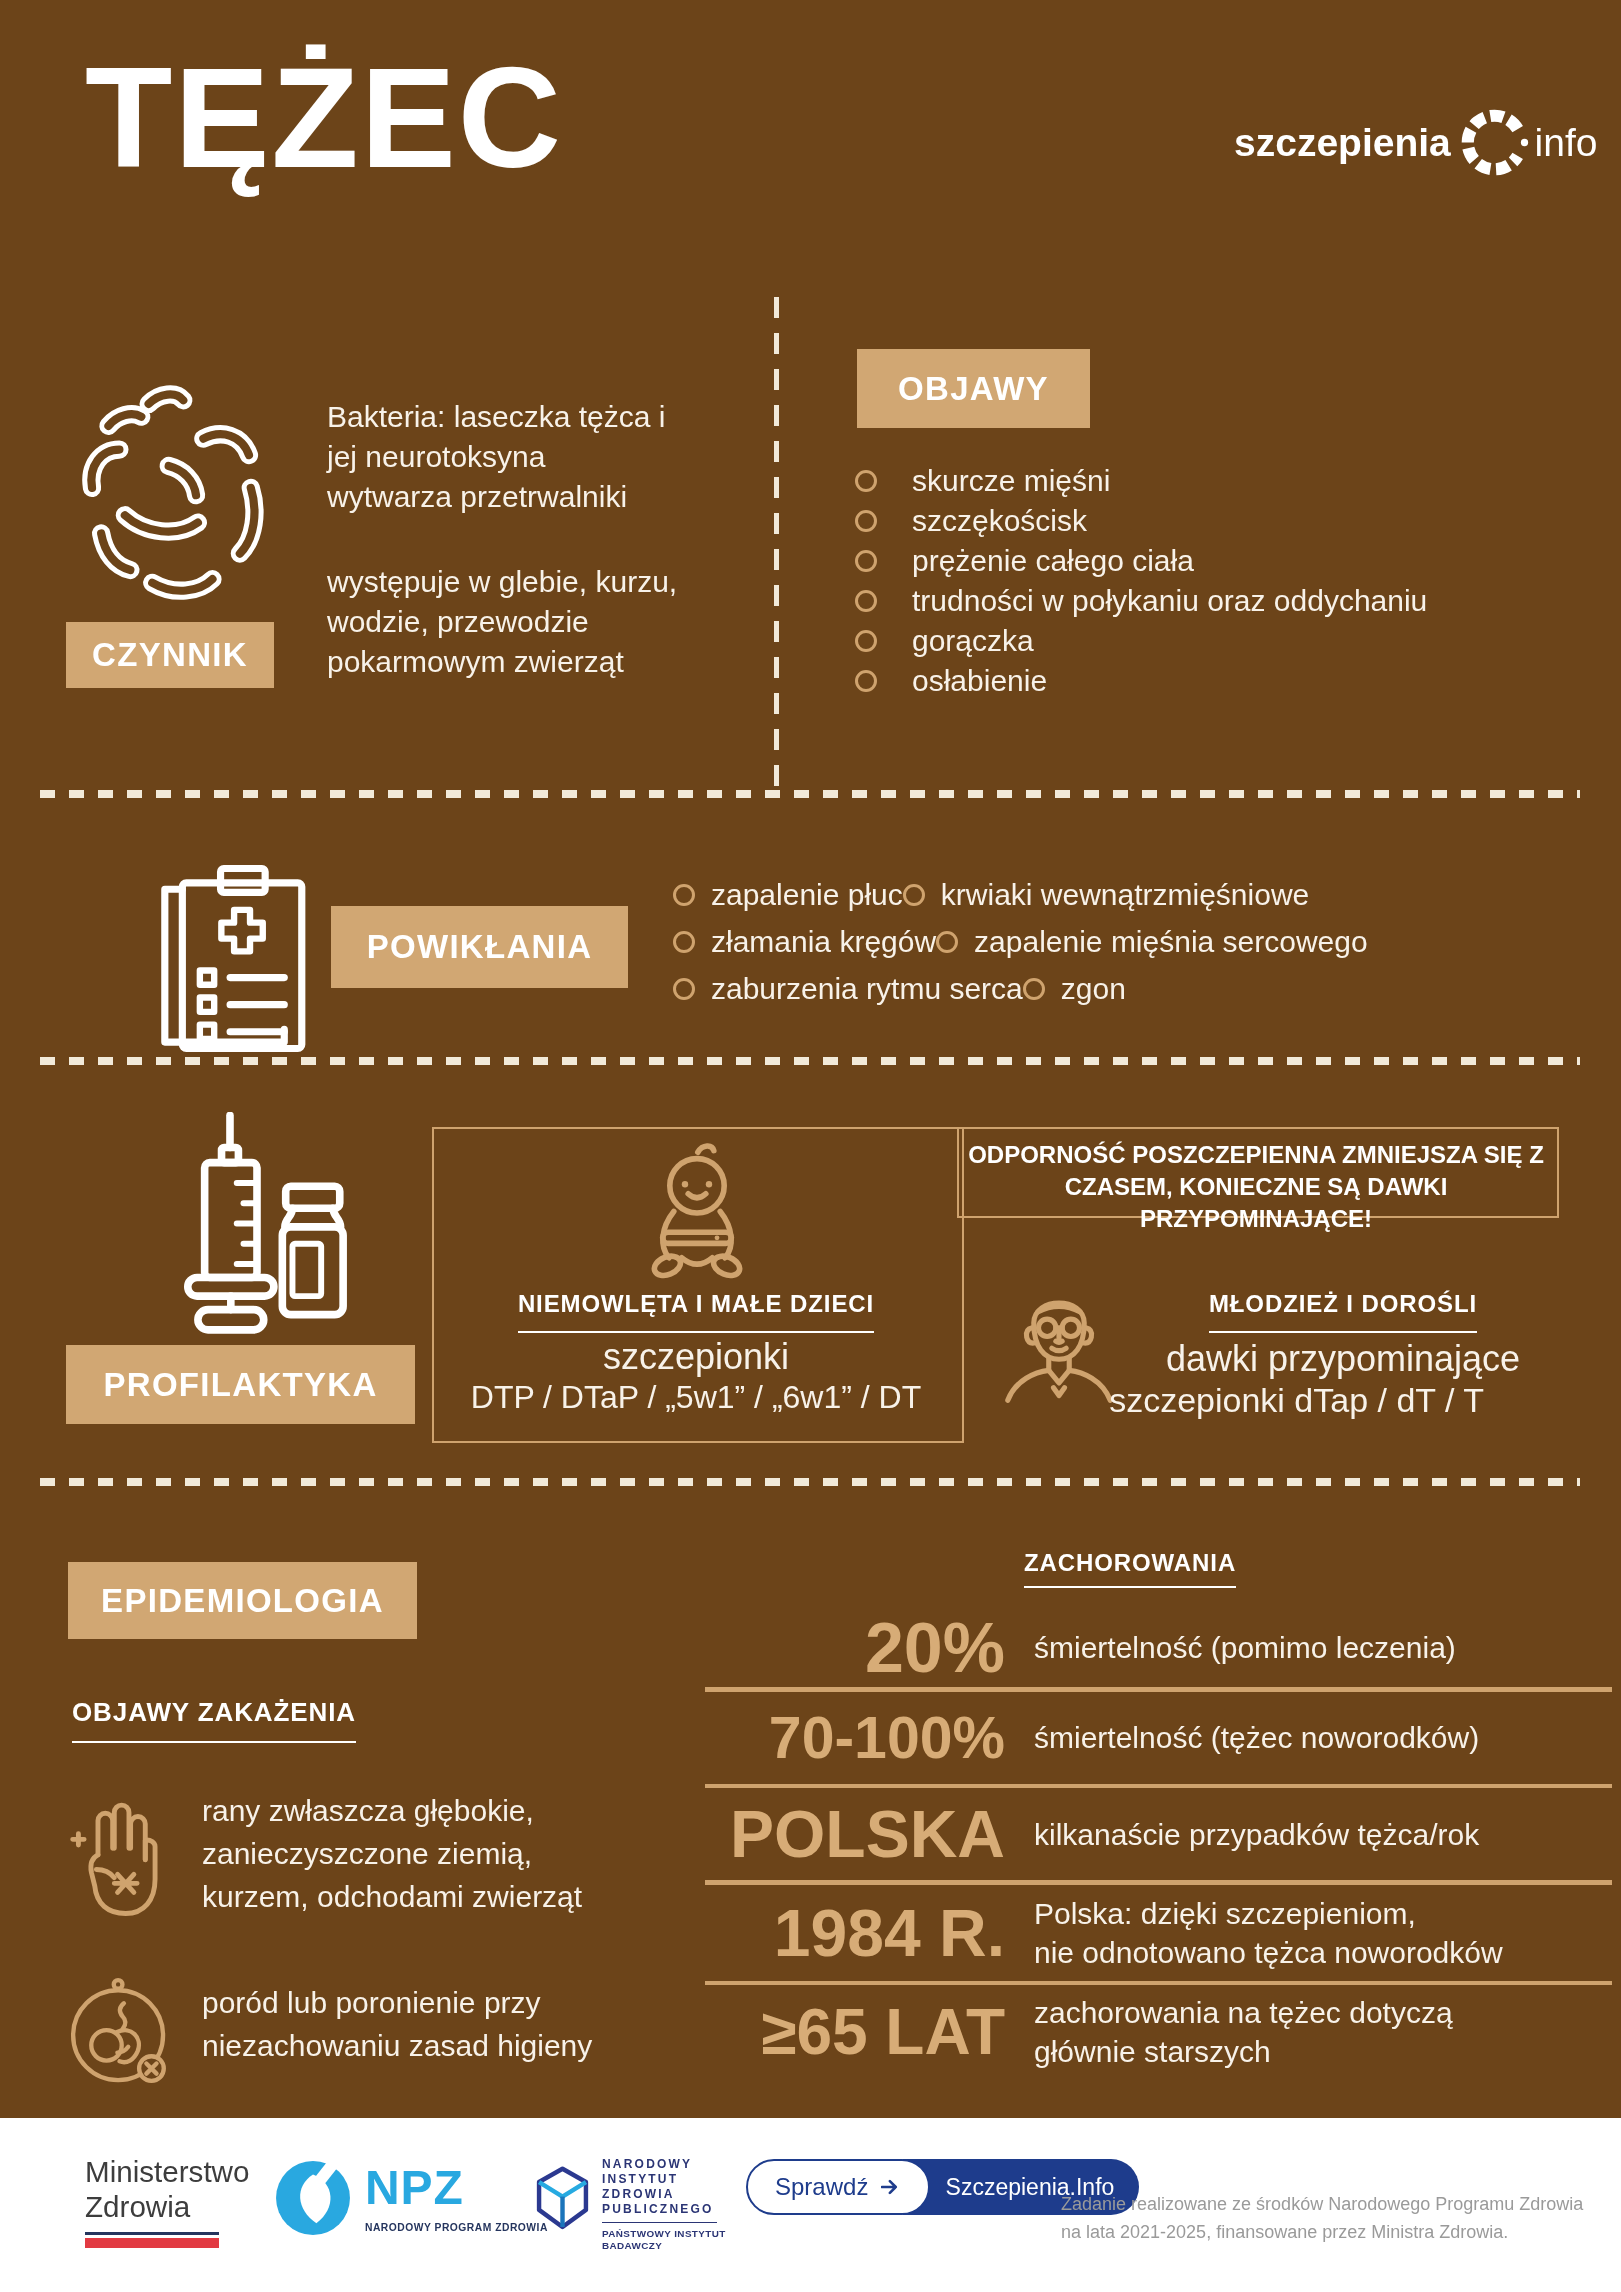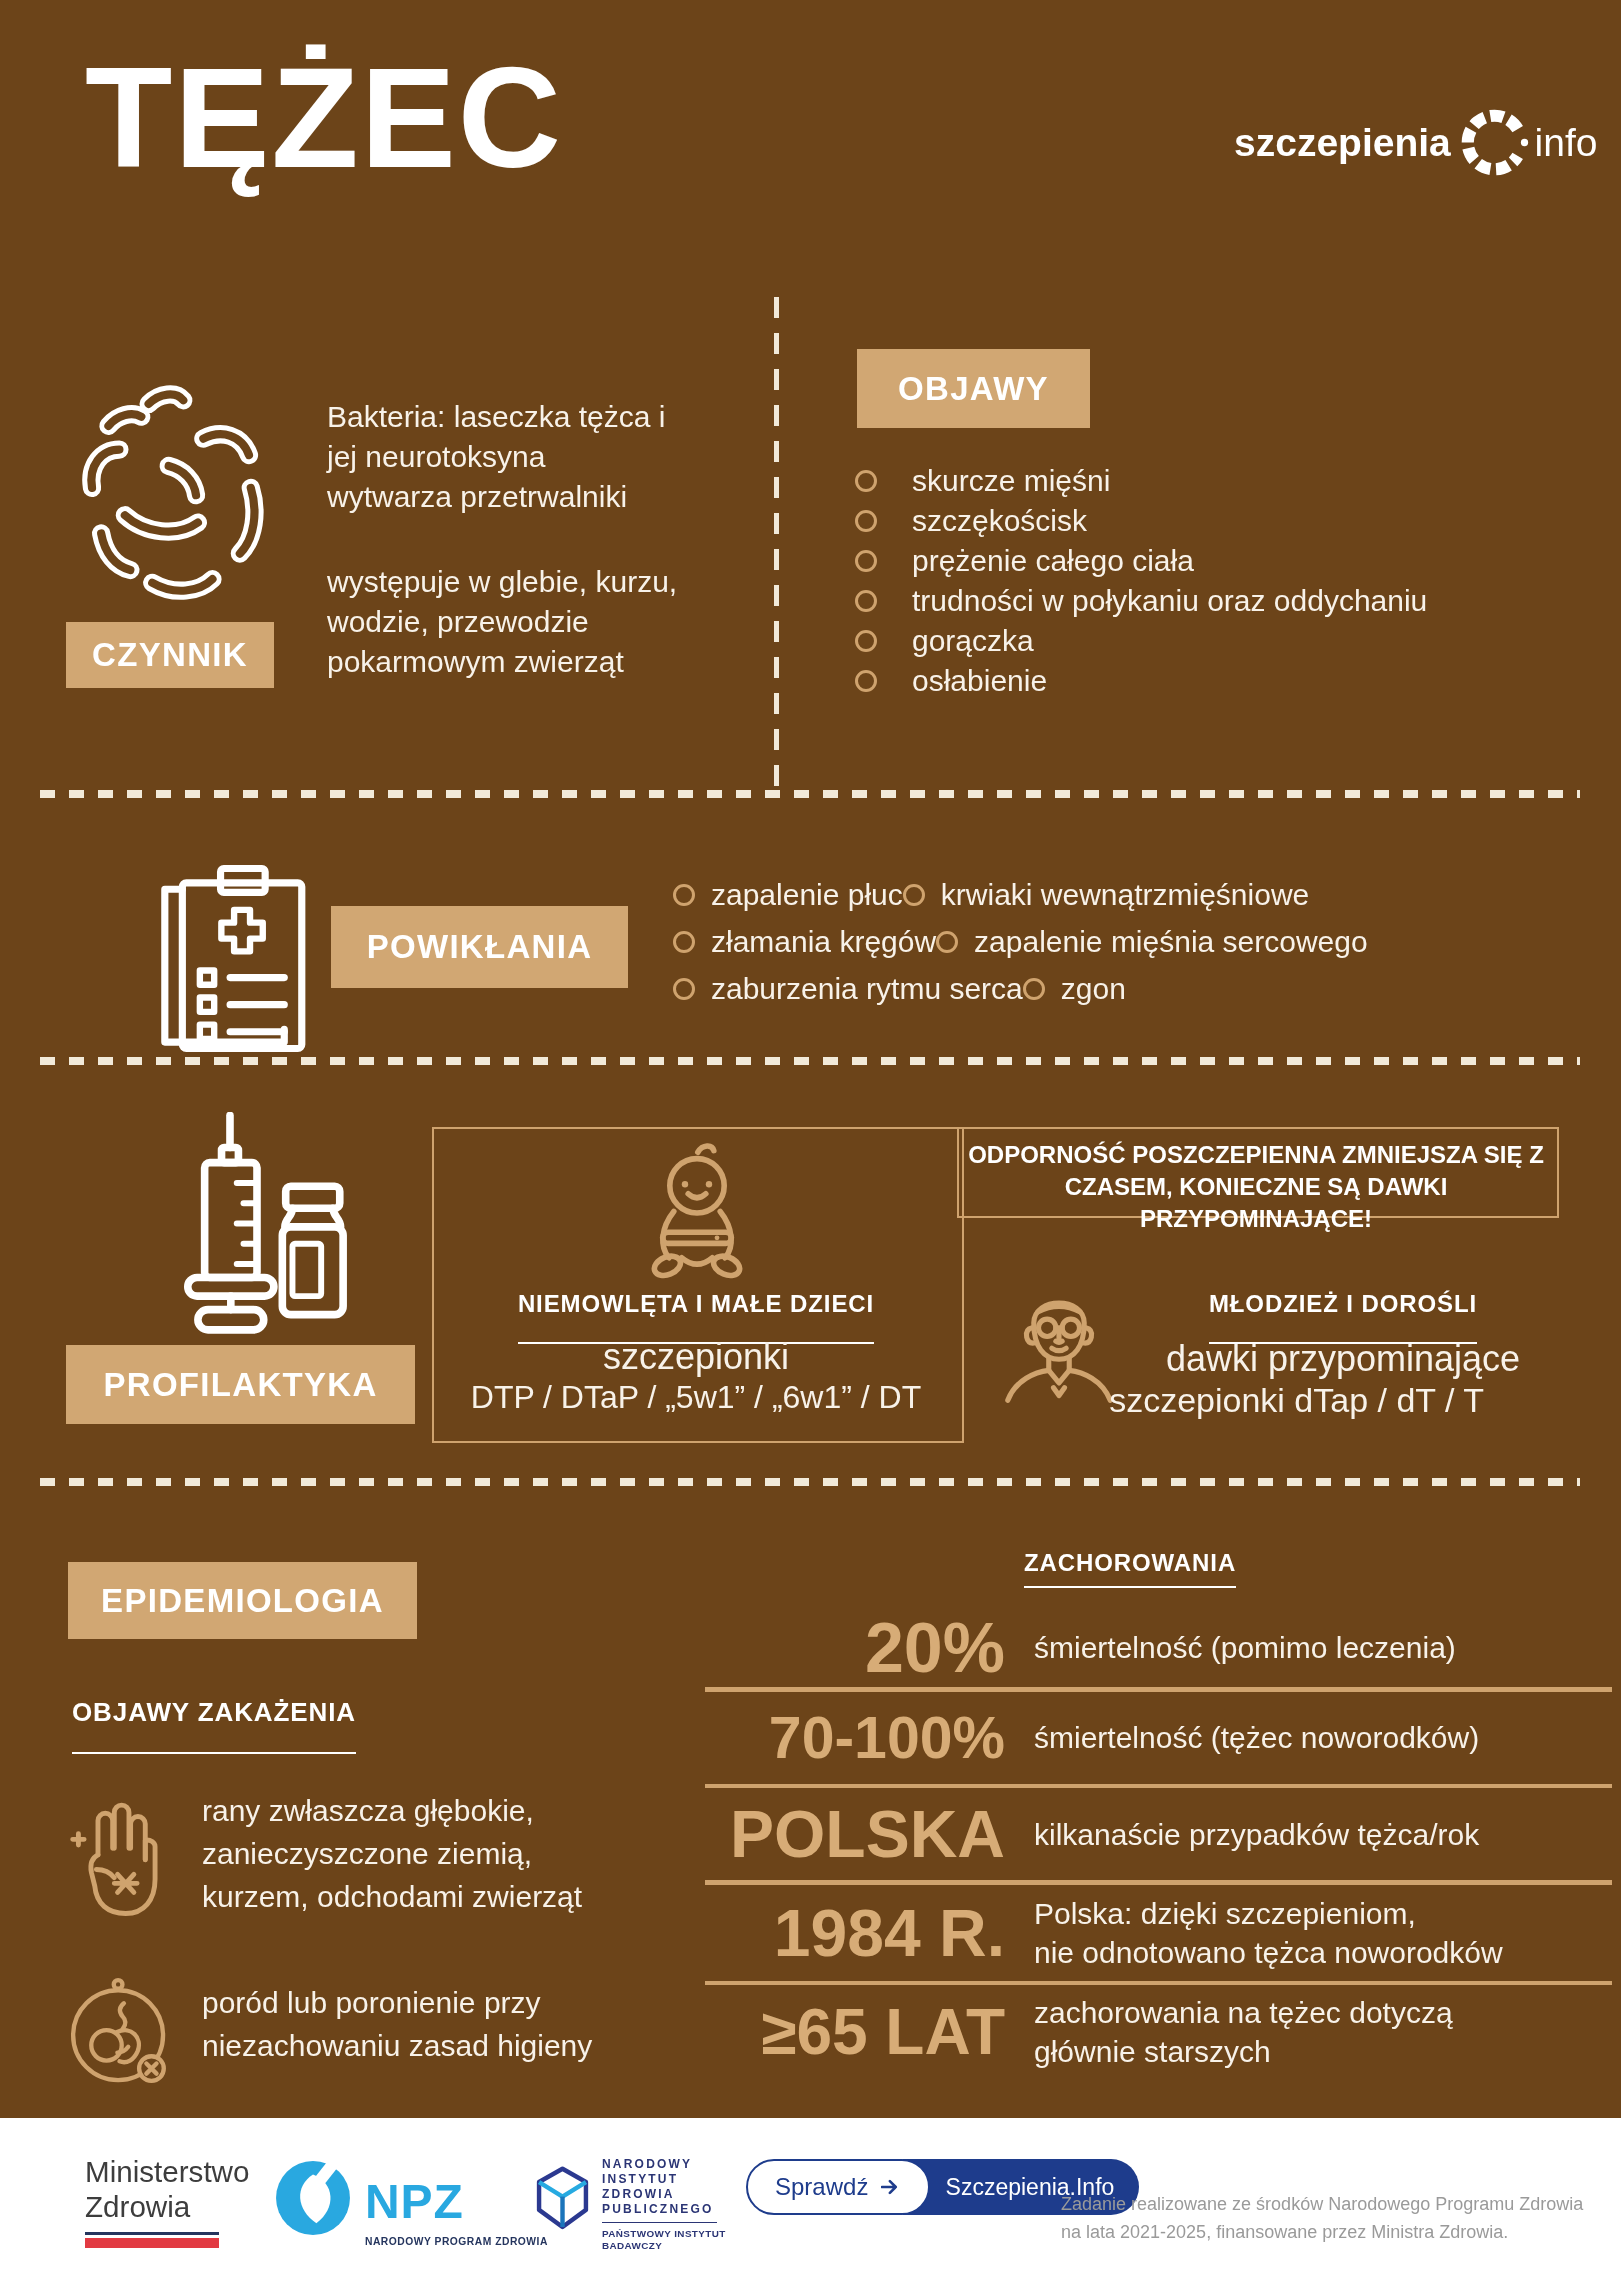--- a/index.html
+++ b/index.html
@@ -12,21 +12,21 @@
   .body-text{font-size:30px;line-height:43px;color:#f8f2e9;}
   .ring{display:inline-block;width:16px;height:16px;border:3.6px solid #cfa36e;border-radius:50%;flex:none;}
   .h-dash{position:absolute;height:8px;left:40px;width:1540px;
           background:repeating-linear-gradient(90deg,#f2ead9 0 15px,transparent 15px 29px);}
   .v-dash{position:absolute;width:4.5px;
           background:repeating-linear-gradient(180deg,#f2ead9 0 20.6px,transparent 20.6px 36px);}
   .list-item{display:flex;align-items:center;gap:35px;height:40px;font-size:30px;}
   .comp-row{display:flex;align-items:center;height:47px;font-size:30px;}
   .comp-item{display:flex;align-items:center;gap:16px;}
   .underline-head{display:inline-block;color:#ffffff;font-weight:bold;border-bottom:2.7px solid #ffffff;
-                  padding-bottom:24px;letter-spacing:0.9px;}
+                  padding-bottom:13px;letter-spacing:0.9px;}
   .box{position:absolute;border:2.7px solid #cfa36e;}
   .stat-row{display:flex;align-items:center;}
   .stat-value{width:300px;text-align:right;font-weight:bold;color:#d7ac77;flex:none;letter-spacing:0;}
   .stat-desc{margin-left:29px;font-size:30px;line-height:39px;color:#f8f2e9;}
   .sep{height:4.5px;background:#cfa36e;width:100%;}
   #footer{position:absolute;left:0;top:2118px;width:1621px;height:175px;background:#ffffff;}
   .btn-outer{position:absolute;left:746px;top:41px;height:56px;display:flex;align-items:stretch;cursor:pointer;}
   .btn-white{position:relative;z-index:2;background:#ffffff;border:2.7px solid #1e3c8c;border-radius:30px;
              display:flex;align-items:center;gap:12.5px;padding:0 27px;font-size:24px;color:#1e3c8c;}
   .btn-navy{background:#1e3c8c;border-radius:0 30px 30px 0;display:flex;align-items:center;
@@ -320,21 +320,21 @@
       </div>
     </div>
 
     <div class="abs" style="left:271px;top:38px;">
       <svg width="84" height="84" viewBox="0 0 100 100">
         <circle cx="50" cy="50" r="44" fill="#29a8e0"></circle>
         <path d="M50,22 C76,32 78,62 54,80 C30,64 28,36 50,22 Z" fill="#ffffff"></path>
         <rect x="60" y="2" width="14" height="32" fill="#ffffff" transform="rotate(38 67 18)"></rect>
       </svg>
     </div>
-    <div class="abs" style="left:365px;top:56px;">
+    <div class="abs" style="left:365px;top:42px;">
       <div style="font-size:48px;font-weight:bold;color:#29a8e0;letter-spacing:0.9px;">NPZ</div>
       <div style="font-size:10.3px;font-weight:bold;color:#25355e;letter-spacing:0.5px;margin-top:7.2px;">NARODOWY PROGRAM ZDROWIA</div>
     </div>
 
     <div class="abs" style="left:534px;top:43px;">
       <svg width="57" height="75" viewBox="0 0 90 110" fill="none" stroke-linejoin="round">
         <polygon points="45,8 82,29 82,73 45,100 8,73 8,29" stroke="#2b3990" stroke-width="7"></polygon>
         <path d="M8,29 L45,52 L82,29" stroke="#27aae1" stroke-width="7"></path>
         <path d="M45,52 V100" stroke="#1b75bb" stroke-width="7"></path>
       </svg>

